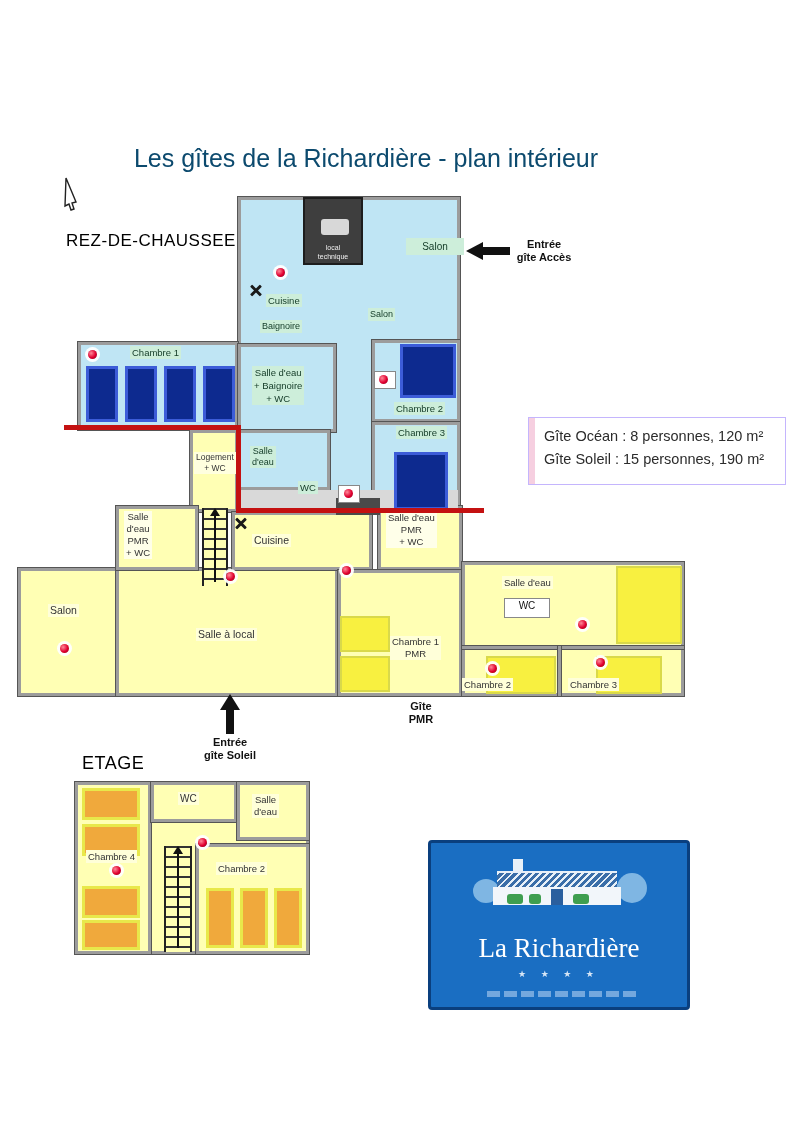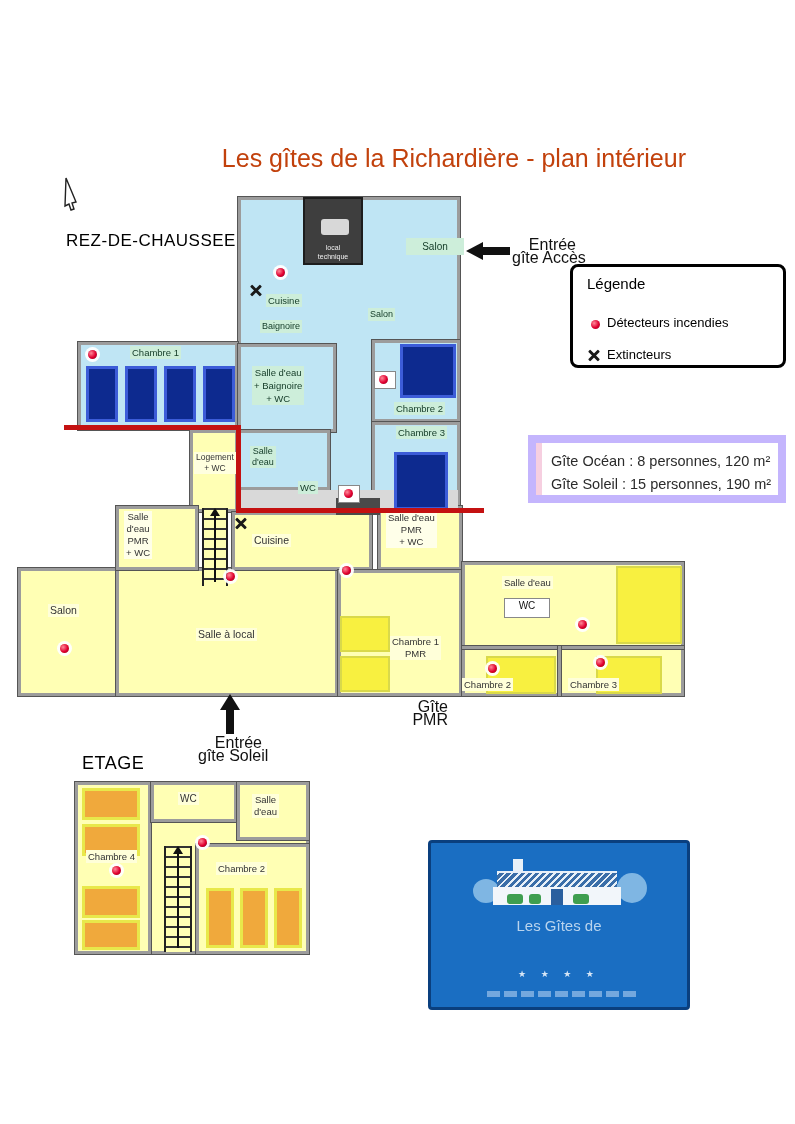--- a/index.html
+++ b/index.html
@@ -24,38 +24,38 @@
   .xmark::before, .xmark::after { content:""; position:absolute; left:0; top:5.5px; width:14px; height:3px;
          background:#1a1a1a; border-radius:1px; }
   .xmark::before { transform:rotate(45deg); }
   .xmark::after { transform:rotate(-45deg); }
   .stairs { position:absolute; z-index:6; border-left:2px solid #222; border-right:2px solid #222;
          background-image:repeating-linear-gradient(to bottom, #333 0 2px, rgba(0,0,0,0) 2px 10px); }
   .stairs::after { content:""; position:absolute; left:50%; top:6px; bottom:4px; width:2px; margin-left:-1px; background:#111; }
   .stairs::before { content:""; position:absolute; left:50%; top:0; width:0; height:0; margin-left:-5px;
          border-left:5px solid transparent; border-right:5px solid transparent; border-bottom:8px solid #111; z-index:2; }
   .redline { position:absolute; background:#c41111; z-index:30; }
-  .entrance-text { position:absolute; font-size:16px; line-height:13px; text-align:right; color:#111; z-index:25; }
+  .entrance-text { position:absolute; font-size:11px; line-height:13px; text-align:center; color:#111; z-index:25;font-weight:bold; }
   .arrow-shaft { position:absolute; background:#111; z-index:25; }
   .head-left { position:absolute; width:0; height:0; border-top:9px solid transparent;
          border-bottom:9px solid transparent; border-right:17px solid #111; z-index:25; }
   .head-up { position:absolute; width:0; height:0; border-left:10px solid transparent;
          border-right:10px solid transparent; border-bottom:16px solid #111; z-index:25; }
   .whitebox { position:absolute; background:#fff; border:1px solid #888; z-index:15; }
 
-  #title { position:absolute; left:46px; top:144px; width:640px; text-align:right; font-size:25px; color:#c2410c; }
+  #title { position:absolute; left:46px; top:144px; width:640px; text-align:center; font-size:25px; color:#0c4a6e; }
   .floor-label { position:absolute; font-size:17px; letter-spacing:0.5px; color:#000; }
 
   #legend { position:absolute; left:570px; top:264px; width:216px; height:104px; background:#fff;
             border:3px solid #000; border-radius:8px; z-index:50; }
   #legend .lg-title { position:absolute; left:14px; top:8px; font-size:15px; color:#000; }
   #legend .lg-text { position:absolute; font-size:13px; color:#000; }
 
-  #infobox { position:absolute; left:528px; top:435px; width:258px; height:68px; background:#fff;
-             border:8px solid #c4b5fd; z-index:50; }
+  #infobox { position:absolute; left:528px; top:417px; width:258px; height:68px; background:#fff;
+             border:1px solid #c4b5fd; z-index:50; }
   #infobox .pink { position:absolute; left:0; top:0; width:6px; height:100%; background:#f6cfe0; }
   #infobox .line { position:absolute; left:15px; font-size:14.5px; color:#2b2b2b; white-space:nowrap; }
 
   #logo { position:absolute; left:428px; top:840px; width:262px; height:170px; background:#1a6ec2;
           border:3px solid #0a3f7e; border-radius:4px; z-index:50; }
   #logo .art { position:absolute; left:50%; top:10px; width:176px; height:60px; transform:translateX(-50%); }
   #logo .tree { position:absolute; border-radius:50%; background:#7fb6e3; }
   #logo .roof { position:absolute; left:26px; top:18px; width:120px; height:16px; border-top:2px solid #e7f0f8;
           background:repeating-linear-gradient(135deg, #e8f1f8 0 2px, #3a6ea8 2px 5px); }
   #logo .chimney { position:absolute; left:42px; top:6px; width:10px; height:12px; background:#e8f1f8; }
@@ -154,27 +154,20 @@
   <div class="redline" style="left:236px; top:425px; width:5px;  height:88px;"></div>
   <div class="redline" style="left:236px; top:508px; width:248px; height:5px;"></div>
 
   <div class="head-left" style="left:466px; top:242px;"></div>
   <div class="arrow-shaft" style="left:482px; top:247px; width:28px; height:8px;"></div>
   <div class="entrance-text tiny-lines" style="left:512px; top:238px; width:64px;">
     <div>Entrée</div>
     <div>gîte Accès</div>
   </div>
 
-  <div id="legend">
-    <div class="lg-title">Légende</div>
-    <span class="dot" style="left:18px; top:53px;"></span>
-    <div class="lg-text" style="left:34px; top:48px;">Détecteurs incendies</div>
-    <span class="xmark" style="left:14px; top:81px;"></span>
-    <div class="lg-text" style="left:34px; top:80px;">Extincteurs</div>
-  </div>
 
   <div id="infobox">
     <div class="pink"></div>
     <div class="line" style="top:10px;">Gîte Océan : 8 personnes, 120 m²</div>
     <div class="line" style="top:33px;">Gîte Soleil : 15 personnes, 190 m²</div>
   </div>
 
   <div class="room yellow" style="left:18px; top:568px; width:100px; height:128px;"></div>
   <div class="ylabel" style="left:48px; top:604px; font-size:10.5px;">Salon</div>
   <span class="dot" style="left:60px; top:644px;"></span>
@@ -273,18 +266,18 @@
       <div class="tree" style="left:146px; top:20px; width:30px; height:30px;"></div>
       <div class="tree" style="left:132px; top:30px; width:20px; height:20px;"></div>
       <div class="chimney"></div>
       <div class="roof"></div>
       <div class="body"></div>
       <div class="door"></div>
       <div class="bush" style="left:36px; width:16px;"></div>
       <div class="bush" style="left:58px; width:12px;"></div>
       <div class="bush" style="left:102px; width:16px;"></div>
     </div>
-    <div class="l1">Les Gîtes de</div>
+    <div class="l2">La Richardière</div>
     <div class="stars">★ ★ ★ ★</div>
     <div class="tagline"></div>
   </div>
 
 </div>
 
 </body></html>

